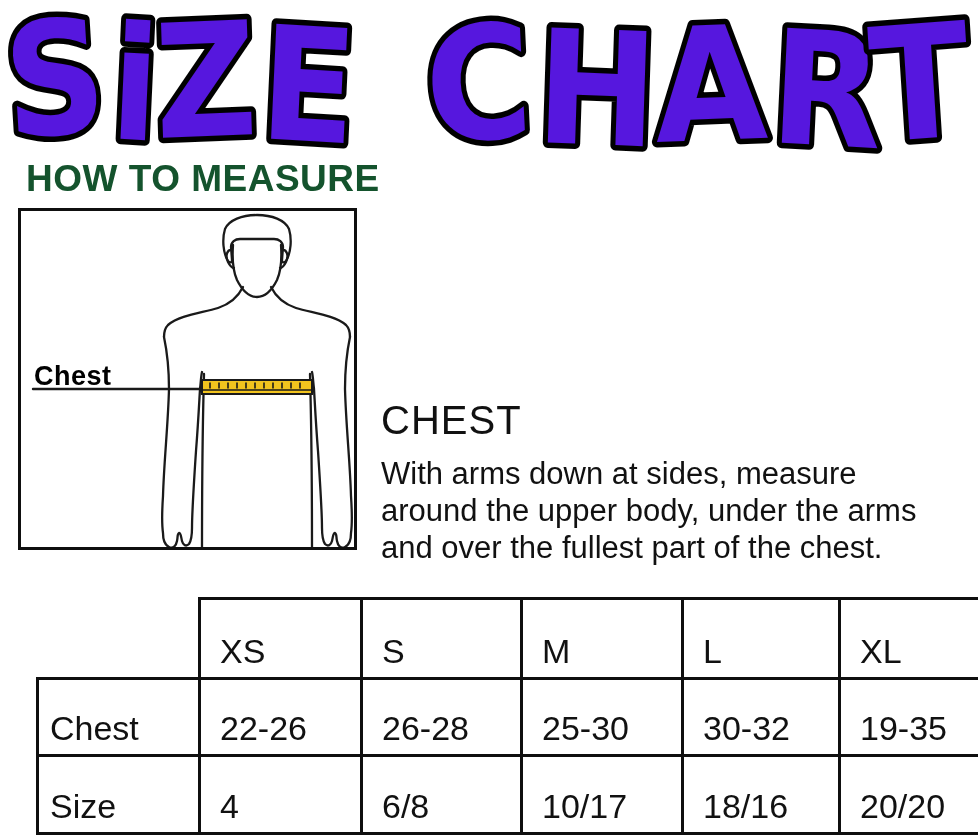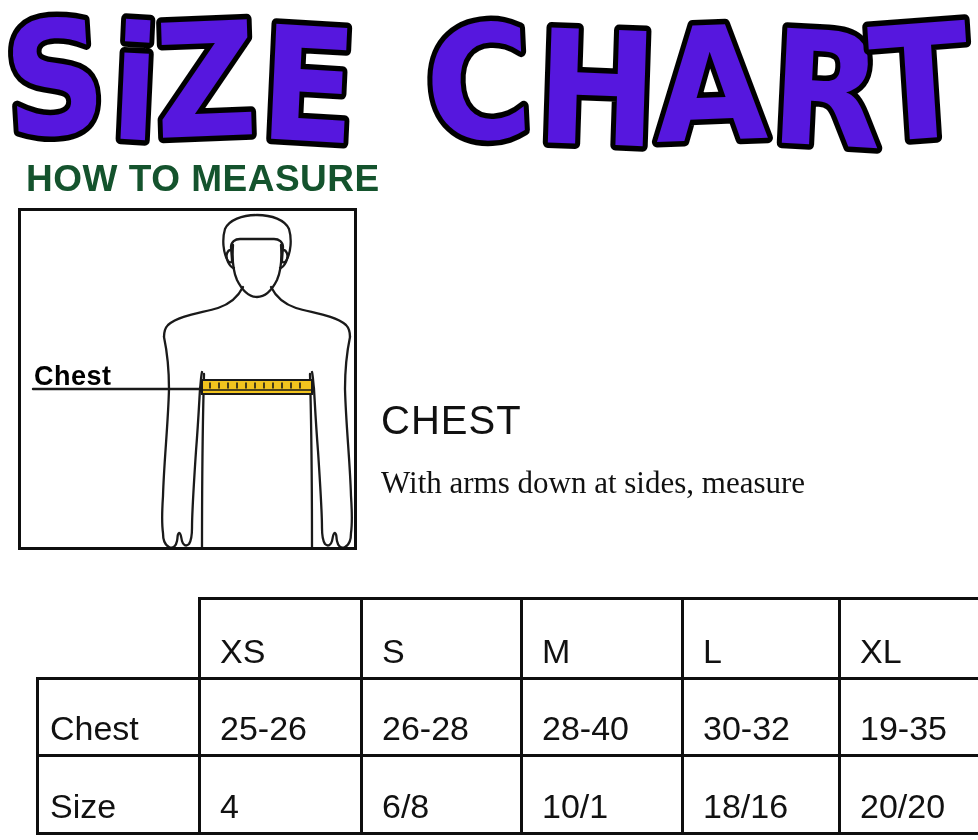--- a/index.html
+++ b/index.html
@@ -43,21 +43,21 @@
     font-family:"Liberation Sans", sans-serif;
     font-size:27px; font-weight:700; fill:#000; letter-spacing:0.5px;
   }
 
   
   .chest-info { position:absolute; left:381px; top:398px; width:580px; }
   .chest-info-heading {
     font-size:40px; font-weight:400; letter-spacing:1px; color:#111;
     margin:0; line-height:44px;
   }
-  .chest-info-body { margin-top:22px;font-family:Liberation Serif, serif; }
+  .chest-info-body { margin-top:13px; }
   .chest-info-line { font-size:31px; line-height:37px; color:#111; white-space:nowrap; }
 
   
   .size-table {
     position:absolute; left:8px; top:597px;
     border-collapse:collapse; table-layout:fixed; width:962px;margin-left:28px;
   }
   .size-table td {
     border:3px solid #0f0f0f;
     vertical-align:bottom;
@@ -125,20 +125,22 @@
       </g>
 
       <text class="chest-label-text" x="13" y="174">Chest</text>
     </svg>
   </div>
 
   <div class="chest-info">
     <h2 class="chest-info-heading">CHEST</h2>
     <div class="chest-info-body">
       <div class="chest-info-line">With arms down at sides, measure</div>
+      <div class="chest-info-line">around the upper body, under the arms</div>
+      <div class="chest-info-line">and over the fullest part of the chest.</div>
     </div>
   </div>
 
   <table class="size-table">
     <colgroup>
       <col style="width:162px">
         <col style="width:162px">
         <col style="width:160px">
       <col style="width:161px">
         <col style="width:157px">
@@ -148,30 +150,30 @@
       <tr class="header-row">
         <td class="corner-blank"></td>
         <td>XS</td>
         <td>S</td>
         <td>M</td>
         <td>L</td>
         <td>XL</td>
       </tr>
       <tr class="chest-row">
         <td class="row-label">Chest</td>
-        <td>25-26</td>
+        <td>22-26</td>
         <td>26-28</td>
-        <td>28-40</td>
+        <td>25-30</td>
         <td>30-32</td>
         <td>19-35</td>
       </tr>
       <tr class="size-row">
         <td class="row-label">Size</td>
         <td>4</td>
         <td>6/8</td>
-        <td>10/1</td>
+        <td>10/17</td>
         <td>18/16</td>
         <td>20/20</td>
       </tr>
     </tbody>
   </table>
 
 </div>
 
 </body></html>

